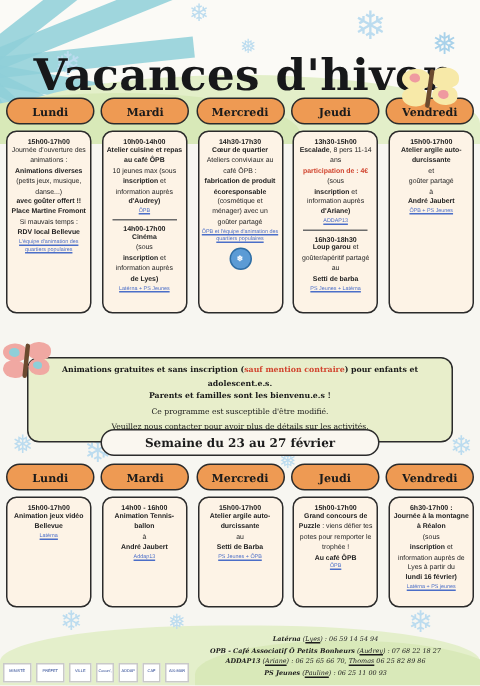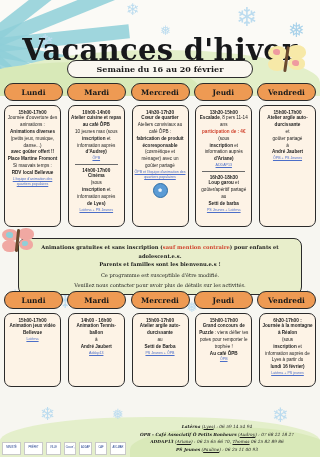--- a/index.html
+++ b/index.html
@@ -107,21 +107,20 @@
     <div class="bw" style="left:0;top:2px;width:19px;height:14px;background:#f7e9a8;"></div>
     <div class="bw" style="left:0;top:14px;width:17px;height:13px;background:#f7e9a8;"></div>
     <div class="bw" style="left:19px;top:1px;width:19px;height:14px;background:#f7e9a8;"></div>
     <div class="bw" style="left:20px;top:13px;width:17px;height:13px;background:#f7e9a8;"></div>
     <div class="bw" style="left:5px;top:5px;width:7px;height:6px;background:#ef9aa0;"></div>
     <div class="bw" style="left:24px;top:16px;width:7px;height:6px;background:#ef9aa0;"></div>
     <div class="bbody" style="left:17px;top:2px;width:2.5px;height:26px;transform:rotate(8deg);"></div>
   </div>
 
   <div style="position:absolute;top:60px;left:0;width:320px;">
-    <div class="week">Semaine du 16 au 20 février</div>
     <div class="days">
       <div class="daypill">Lundi</div>
       <div class="daypill">Mardi</div>
       <div class="daypill">Mercredi</div>
       <div class="daypill">Jeudi</div>
       <div class="daypill">Vendredi</div>
     </div>
     <div class="cards" id="w1cards">
         <div class="card w1">
           <div class="time">15h00-17h00</div>
@@ -223,20 +222,21 @@
   <span class="flake" style="left:52px;top:272px;font-size:22px;">❄</span>
   <span class="flake" style="left:96px;top:262px;font-size:15px;">❅</span>
   <span class="flake" style="left:140px;top:276px;font-size:13px;">❄</span>
   <span class="flake" style="left:264px;top:268px;font-size:26px;">❅</span>
   <span class="flake" style="left:300px;top:288px;font-size:18px;">❄</span>
   <span class="flake" style="left:8px;top:288px;font-size:17px;">❅</span>
   <span class="flake" style="left:56px;top:290px;font-size:22px;">❄</span>
   <span class="flake" style="left:186px;top:300px;font-size:14px;">❅</span>
 
   <div style="position:absolute;top:286px;left:0;width:320px;">
+    <div class="week">Semaine du 23 au 27 février</div>
     <div class="days">
       <div class="daypill">Lundi</div>
       <div class="daypill">Mardi</div>
       <div class="daypill">Mercredi</div>
       <div class="daypill">Jeudi</div>
       <div class="daypill">Vendredi</div>
     </div>
     <div class="cards" id="w2cards">
         <div class="card w2">
           <div class="time">15h00-17h00</div>

